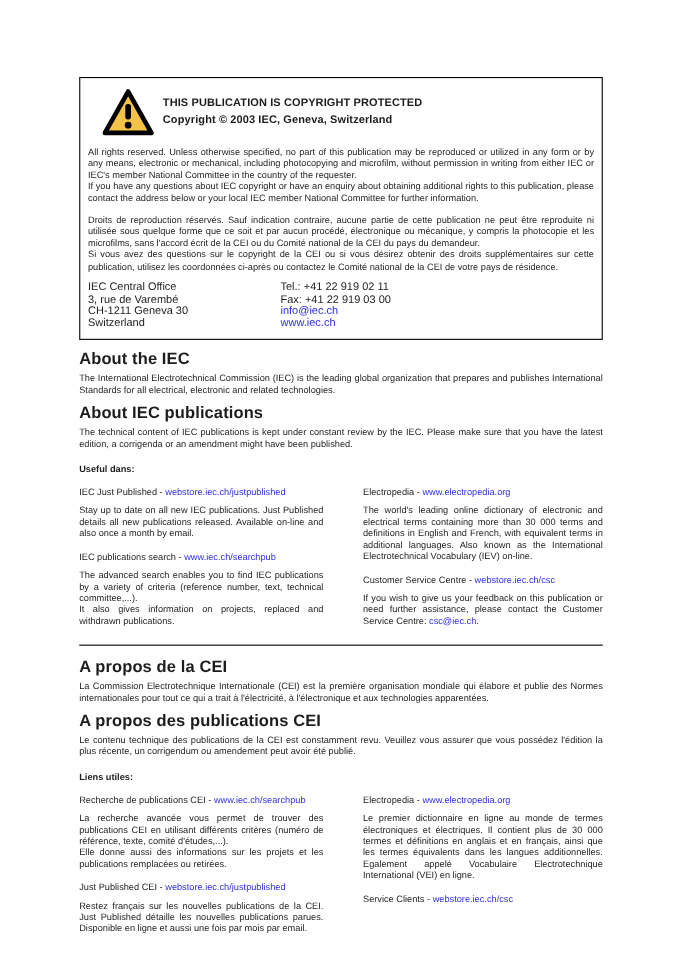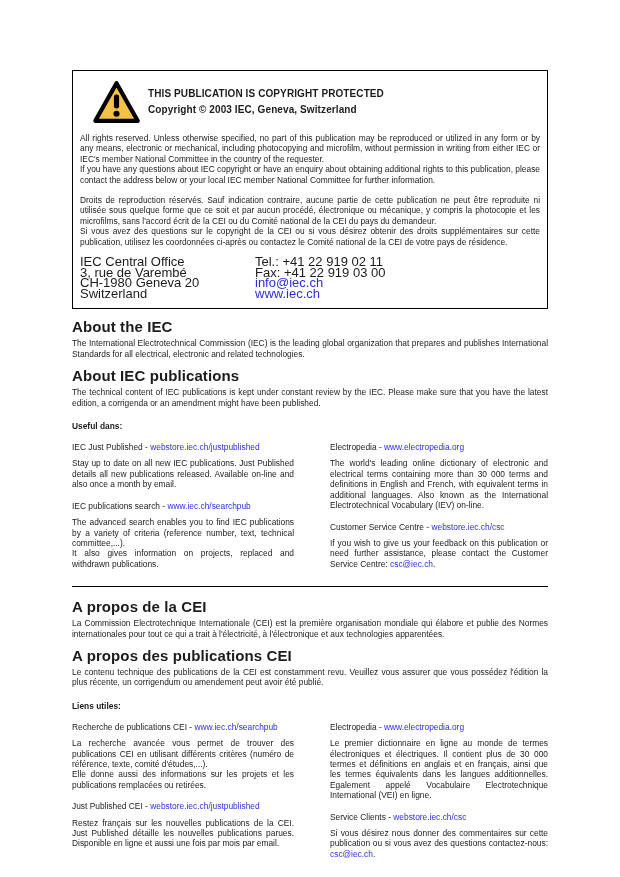--- a/index.html
+++ b/index.html
@@ -6,21 +6,21 @@
   body { width:620px; height:877px; font-family:"Liberation Sans", sans-serif; color:#1c1c1c; }
   .page { position:relative; width:560px; height:877px; background:#ffffff; overflow:hidden; }
   .content { position:absolute; left:72px; top:70px; width:476px; }
 
   
   .cbox { border:1.5px solid #000; padding:6px 7px 2px 7px; box-sizing:border-box; margin-bottom:9px; }
   .cbox-header { display:flex; align-items:center; margin:3px 0 9px 13px; }
   .tri { width:47px; height:44px; flex:0 0 auto; }
   .titles { margin-left:8px; font-weight:bold; font-size:10px; line-height:16px; letter-spacing:.1px; }
   .para { font-size:8.4px; line-height:10.4px; text-align:justify; white-space:pre-line; margin:0 0 10px 0; }
-  .addr { display:flex; font-size:13px; line-height:10.6px; margin:2px 0 7px 0; }
+  .addr { display:flex; font-size:10px; line-height:10.6px; margin:2px 0 7px 0; }
   .addr-left { width:175px; flex:0 0 auto; }
   .addr-line { display:block; }
 
   .lnk { color:#2d2de0; text-decoration:none; cursor:pointer; }
 
   
   .h1 { font-size:15px; font-weight:bold; margin:0 0 3px 0; letter-spacing:.1px; }
   .body-p { font-size:8.4px; line-height:10.4px; text-align:justify; margin:0 0 8px 0; }
   .small-bold { font-size:8.4px; font-weight:bold; margin:13px 0 11px 0; }
 
@@ -52,21 +52,21 @@
         </div>
       </div>
       <p class="para">All rights reserved. Unless otherwise specified, no part of this publication may be reproduced or utilized in any form or by any means, electronic or mechanical, including photocopying and microfilm, without permission in writing from either IEC or IEC's member National Committee in the country of the requester.
 If you have any questions about IEC copyright or have an enquiry about obtaining additional rights to this publication, please contact the address below or your local IEC member National Committee for further information.</p>
       <p class="para">Droits de reproduction réservés. Sauf indication contraire, aucune partie de cette publication ne peut être reproduite ni utilisée sous quelque forme que ce soit et par aucun procédé, électronique ou mécanique, y compris la photocopie et les microfilms, sans l'accord écrit de la CEI ou du Comité national de la CEI du pays du demandeur.
 Si vous avez des questions sur le copyright de la CEI ou si vous désirez obtenir des droits supplémentaires sur cette publication, utilisez les coordonnées ci-après ou contactez le Comité national de la CEI de votre pays de résidence.</p>
       <div class="addr">
         <div class="addr-left">
           <span class="addr-line">IEC Central Office</span>
           <span class="addr-line">3, rue de Varembé</span>
-          <span class="addr-line">CH-1980 Geneva 20</span>
+          <span class="addr-line">CH-1211 Geneva 30</span>
           <span class="addr-line">Switzerland</span>
         </div>
         <div class="addr-right">
           <span class="addr-line">Tel.: +41 22 919 02 11</span>
           <span class="addr-line">Fax: +41 22 919 03 00</span>
           <a class="addr-line lnk">info@iec.ch</a>
           <a class="addr-line lnk">www.iec.ch</a>
         </div>
       </div>
     </div>
@@ -125,19 +125,18 @@
           <p class="desc">Restez français sur les nouvelles publications de la CEI. Just Published détaille les nouvelles publications parues. Disponible en ligne et aussi une fois par mois par email.</p>
         </div>
       </div>
       <div class="col-r">
         <div class="link-item">
           <p class="link-head"><span>Electropedia - </span><a class="lnk">www.electropedia.org</a></p>
           <p class="desc">Le premier dictionnaire en ligne au monde de termes électroniques et électriques. Il contient plus de 30 000 termes et définitions en anglais et en français, ainsi que les termes équivalents dans les langues additionnelles. Egalement appelé Vocabulaire Electrotechnique International (VEI) en ligne.</p>
         </div>
         <div class="link-item">
           <p class="link-head"><span>Service Clients - </span><a class="lnk">webstore.iec.ch/csc</a></p>
-          <p class="desc"><span>Si vous désirez nous donner des commentaires sur cette publication ou si vous avez des questions contactez-nous: </span><a class="lnk">csc@iec.ch</a><span>.</span></p>
         </div>
       </div>
     </div>
 
   </div>
 </div>
 
 </body></html>

